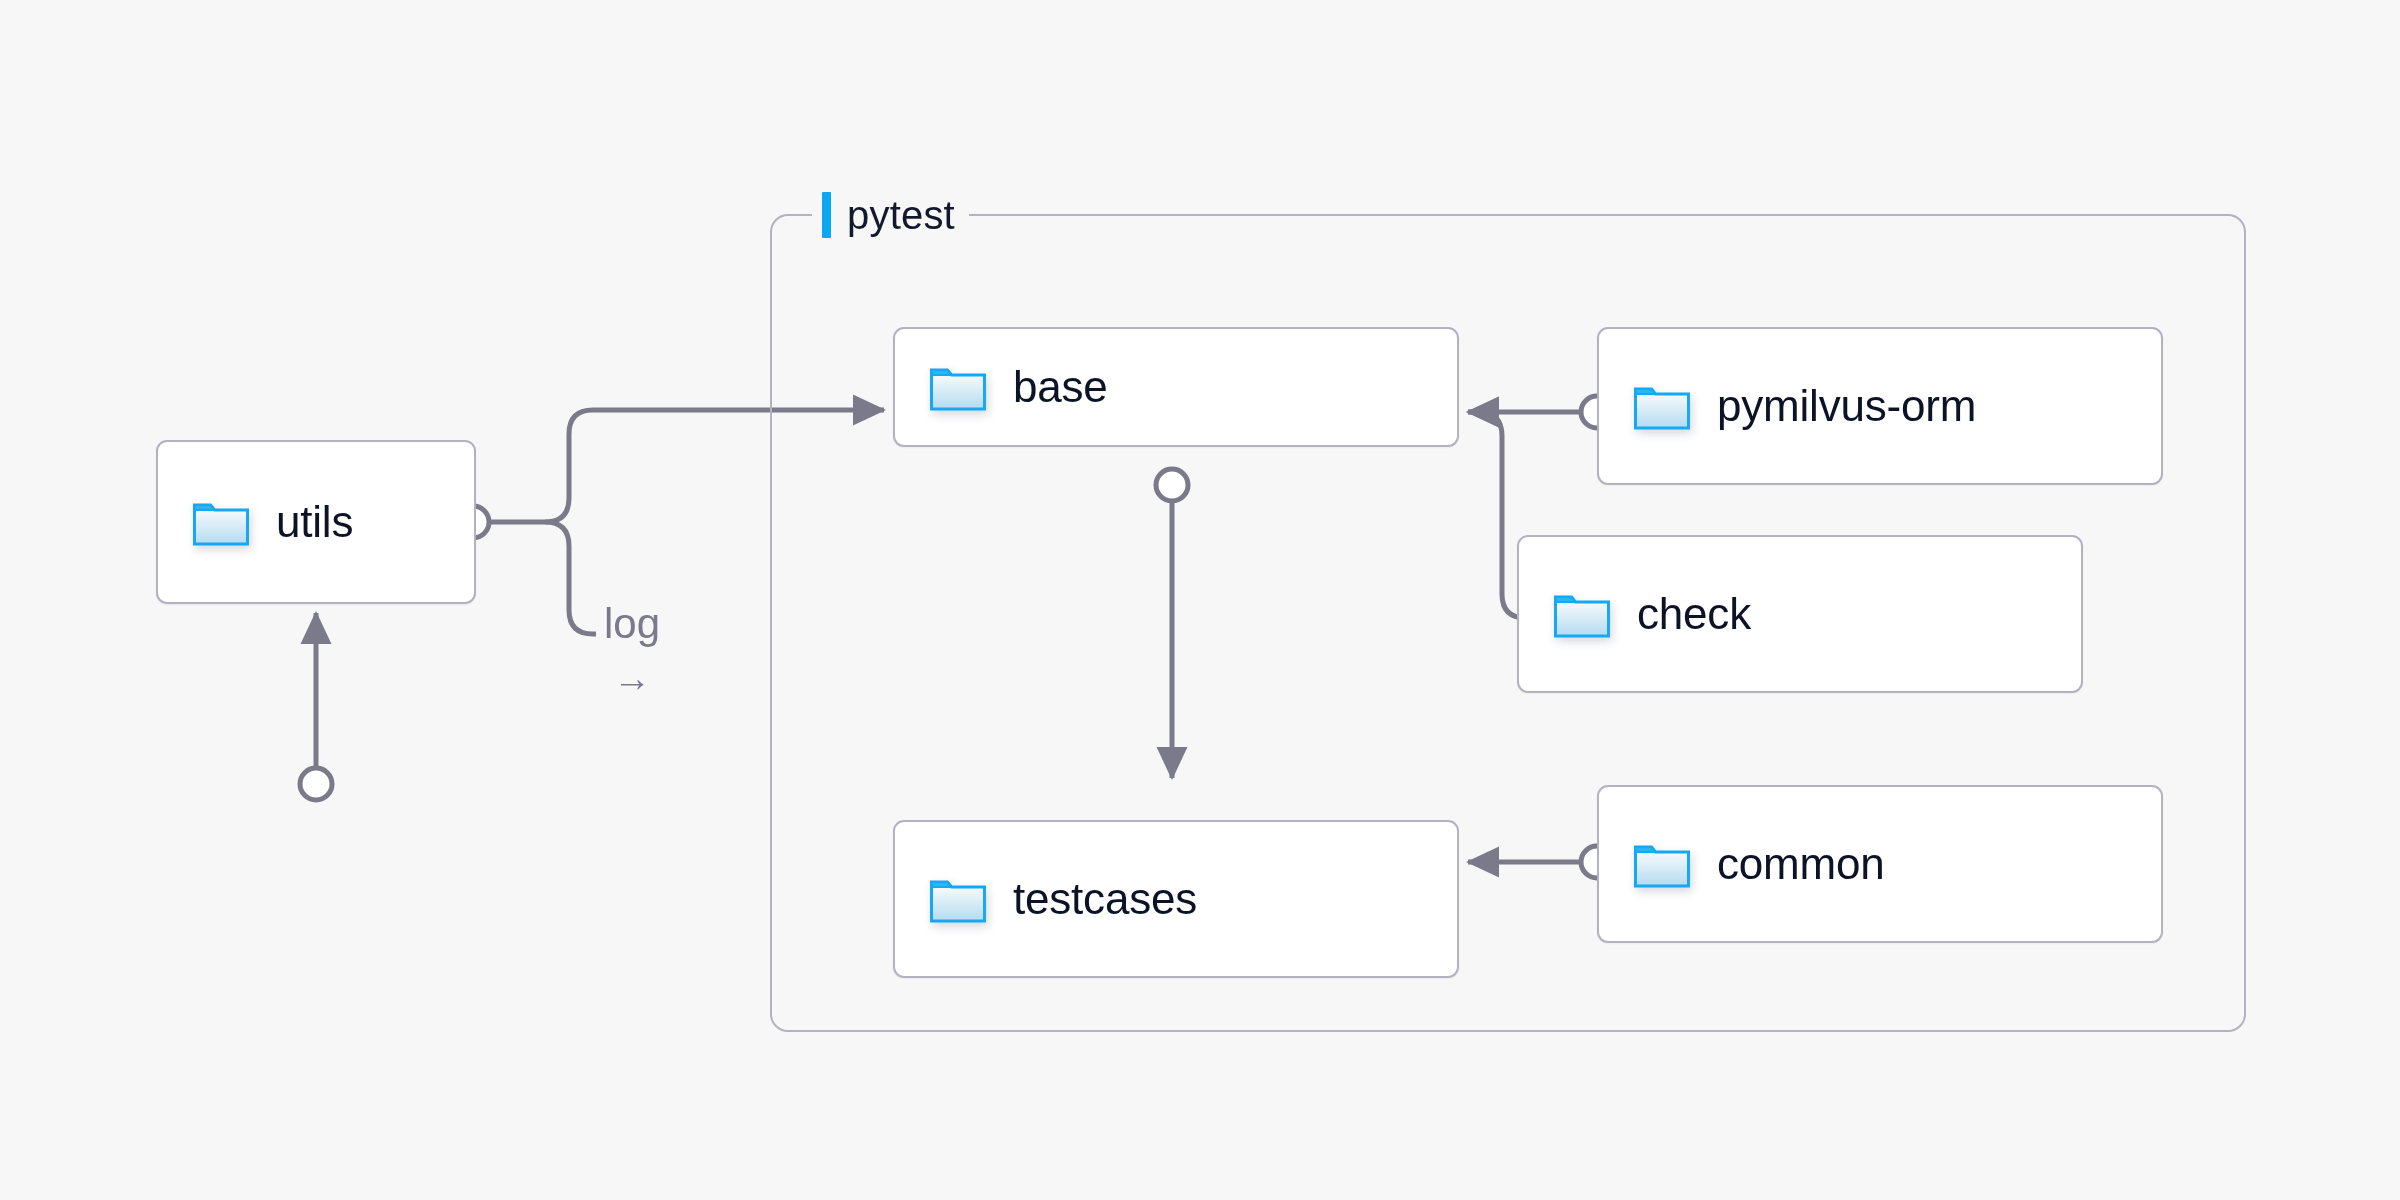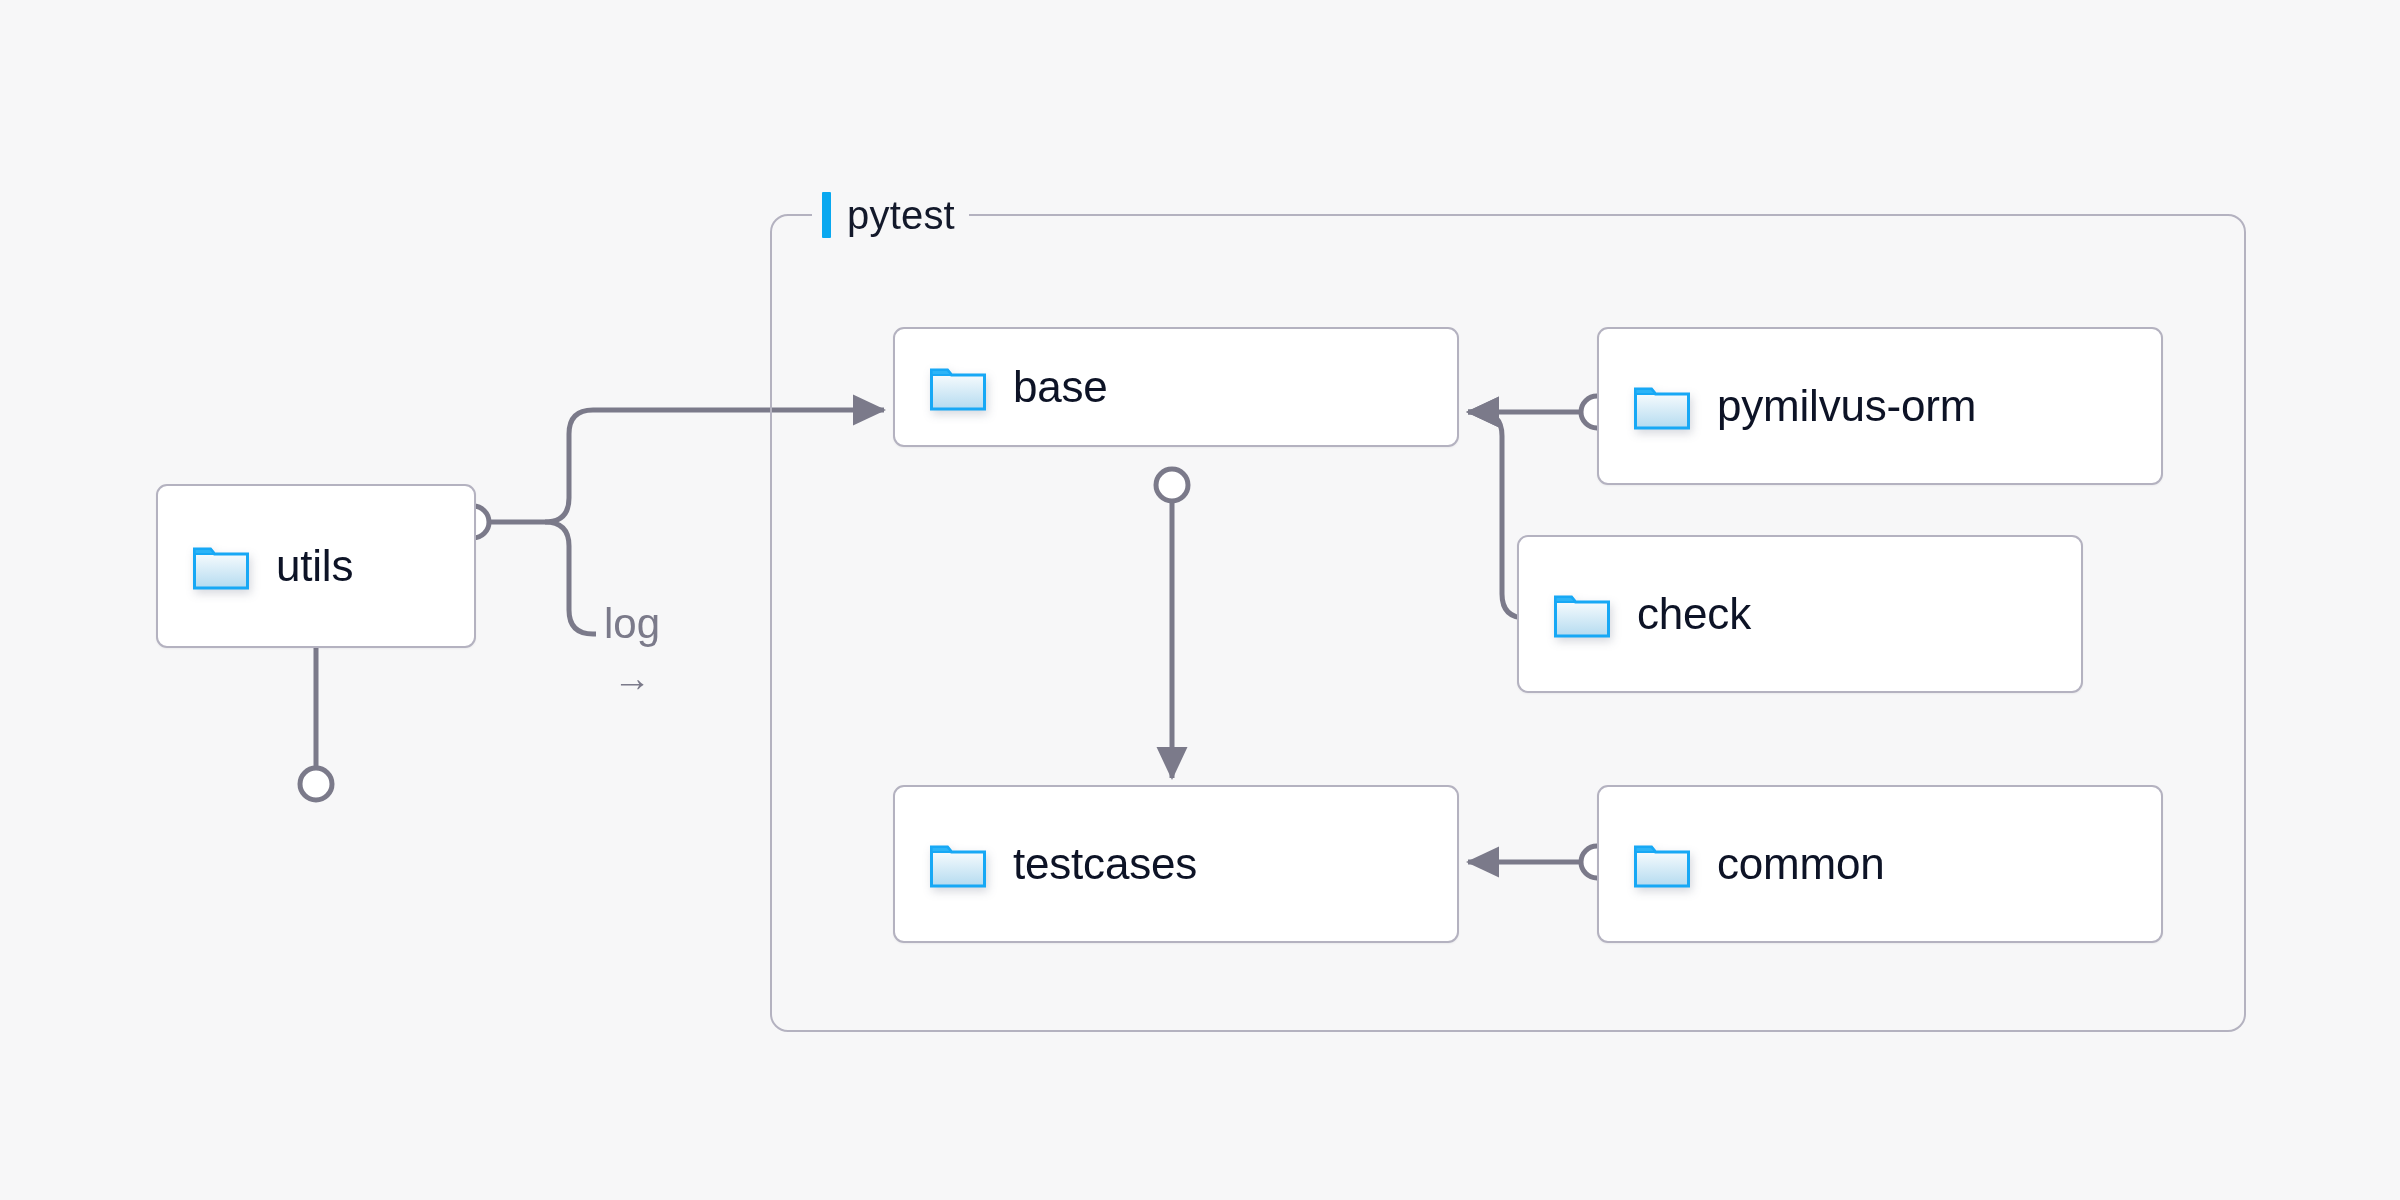--- a/index.html
+++ b/index.html
@@ -144,42 +144,42 @@
     </g>
   </svg>
 
   <div class="group-box" style="left:770px; top:214px; width:1476px; height:818px;"></div>
 
   <div class="group-label-wrap" style="left:812px; top:186px;justify-content:space-between;">
     <div class="group-accent"></div>
     <div class="group-title">pytest</div>
   </div>
 
-  <div class="node" style="left:156px; top:440px; width:320px; height:164px;margin-top:44px;">
+  <div class="node" style="left:156px; top:440px; width:320px; height:164px;">
     <span class="folder-icon">
       <svg viewBox="0 0 58 52" xmlns="http://www.w3.org/2000/svg">
         <path d="M2.5,9 h16 l4,5 h33 v34 h-53 z" fill="url(#folderGrad)" stroke="#17a8f5" stroke-width="3"></path>
         <path d="M2.5,9 h16 l4,5 h-20 z" fill="#2cb4f7" stroke="#17a8f5" stroke-width="2.2"></path>
       </svg>
     </span>
     <span class="node-label">utils</span>
   </div>
 
 
   <div class="node" style="left:893px; top:327px; width:566px; height:120px;">
     <span class="folder-icon">
       <svg viewBox="0 0 58 52" xmlns="http://www.w3.org/2000/svg">
         <path d="M2.5,9 h16 l4,5 h33 v34 h-53 z" fill="url(#folderGrad)" stroke="#17a8f5" stroke-width="3"></path>
         <path d="M2.5,9 h16 l4,5 h-20 z" fill="#2cb4f7" stroke="#17a8f5" stroke-width="2.2"></path>
       </svg>
     </span>
     <span class="node-label">base</span>
   </div>
 
-  <div class="node" style="left:893px; top:785px; width:566px; height:158px;">
+  <div class="node" style="left:893px; top:820px; width:566px; height:158px;">
     <span class="folder-icon">
       <svg viewBox="0 0 58 52" xmlns="http://www.w3.org/2000/svg">
         <path d="M2.5,9 h16 l4,5 h33 v34 h-53 z" fill="url(#folderGrad)" stroke="#17a8f5" stroke-width="3"></path>
         <path d="M2.5,9 h16 l4,5 h-20 z" fill="#2cb4f7" stroke="#17a8f5" stroke-width="2.2"></path>
       </svg>
     </span>
     <span class="node-label">testcases</span>
   </div>
 
   <div class="node" style="left:1597px; top:327px; width:566px; height:158px;">

